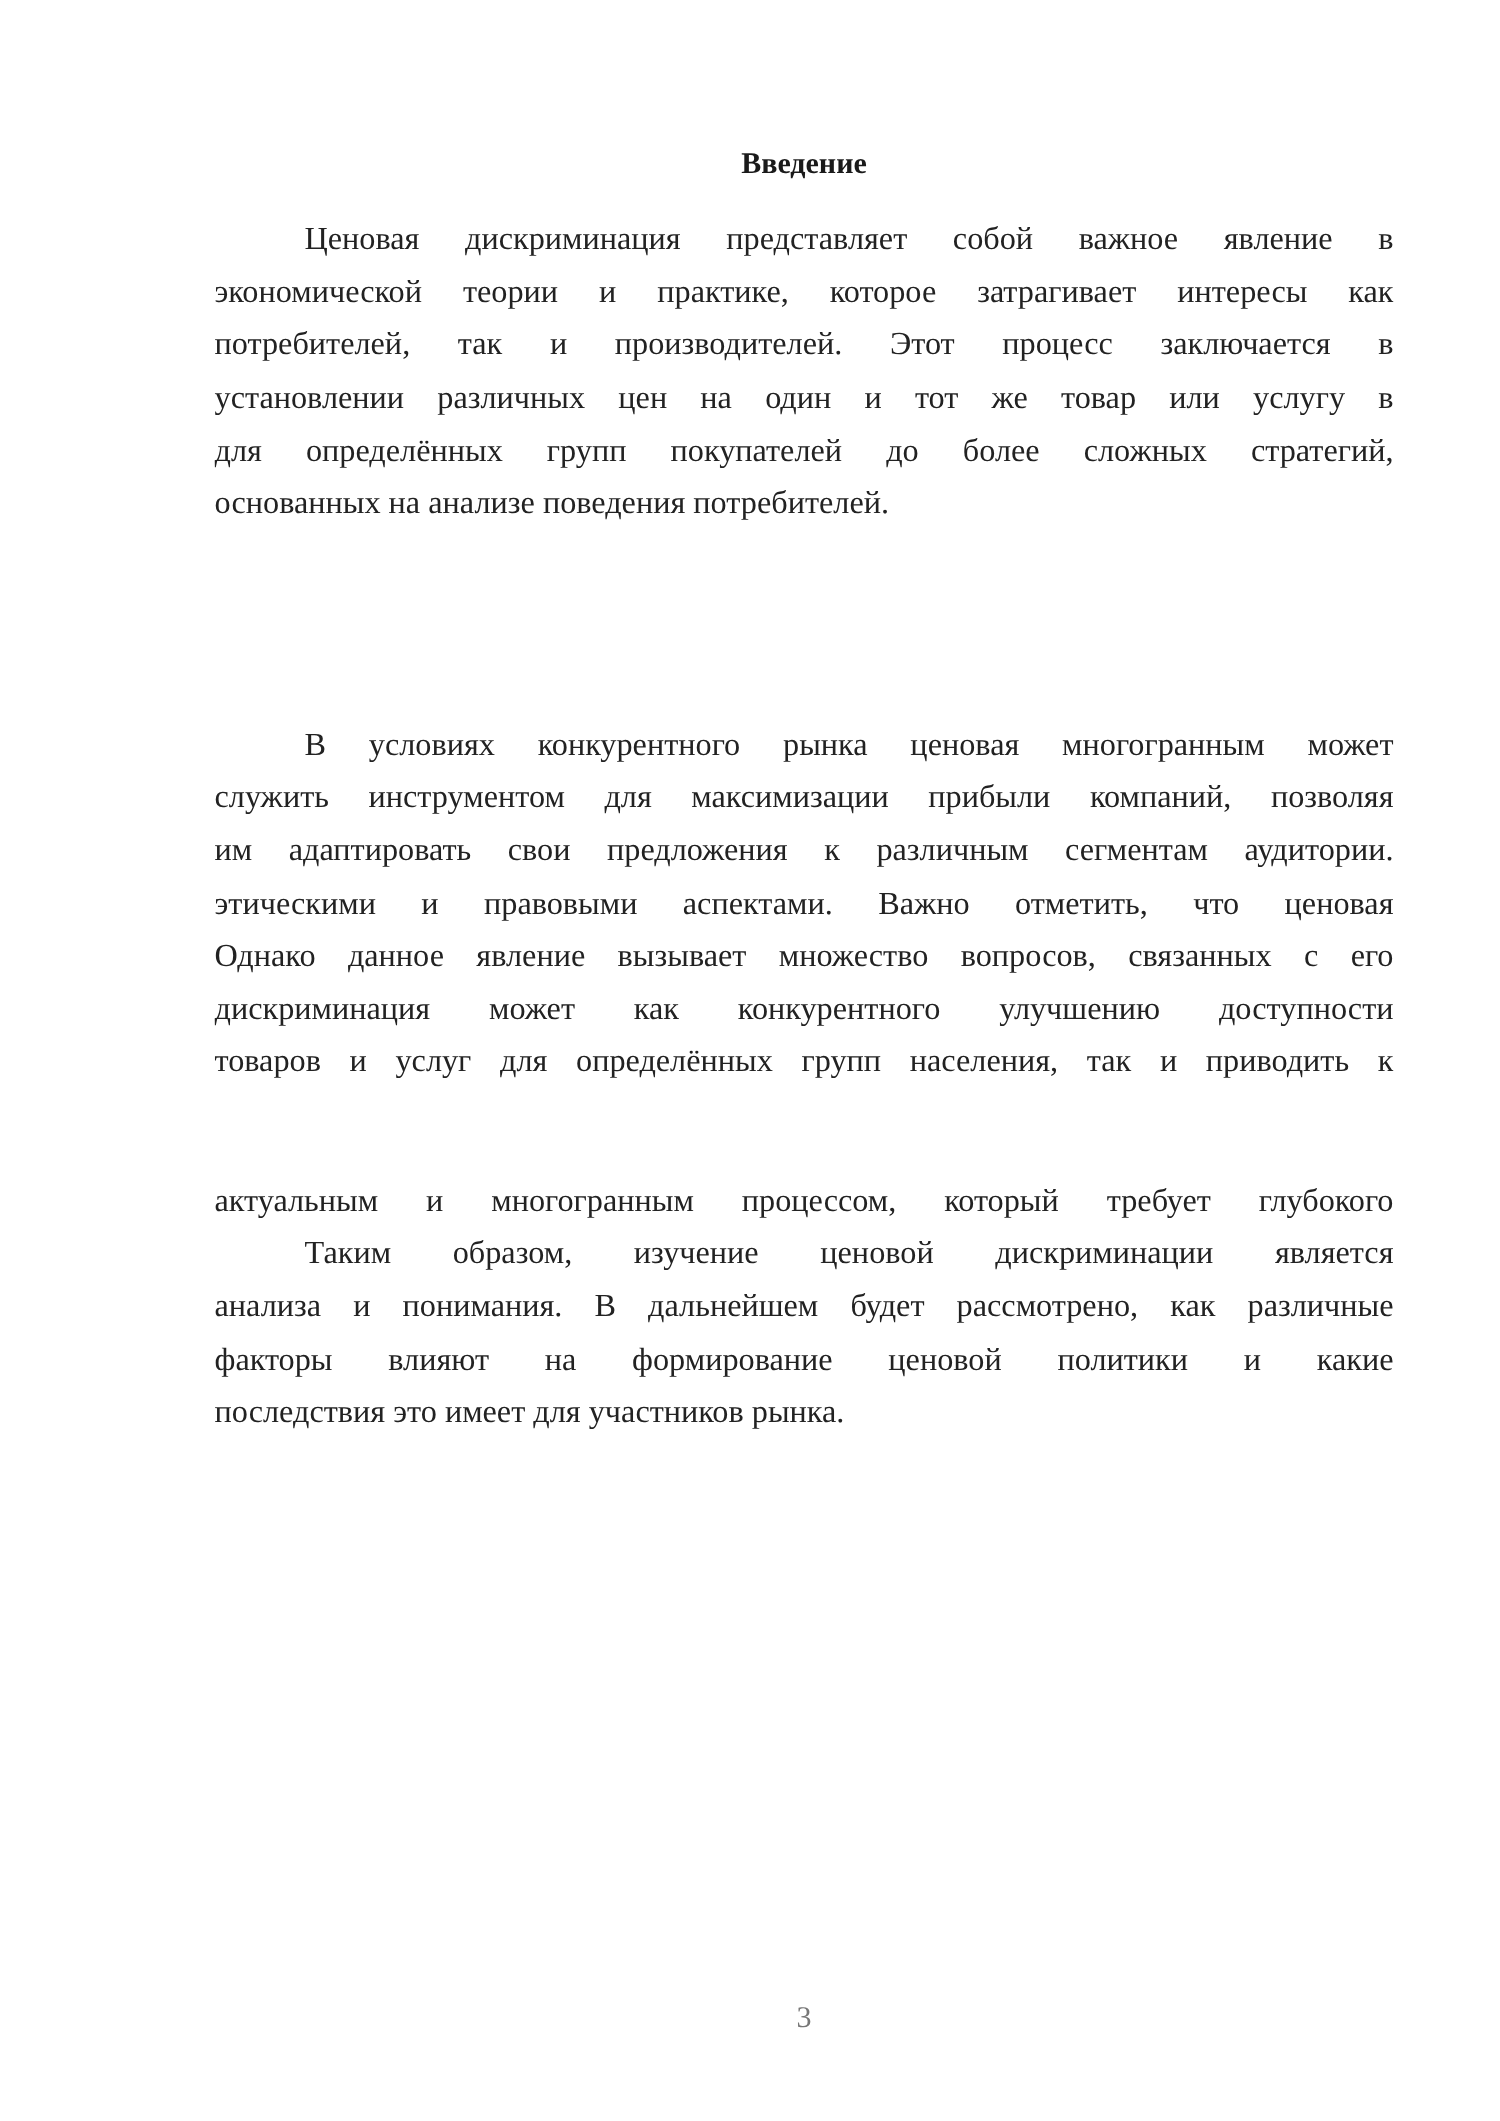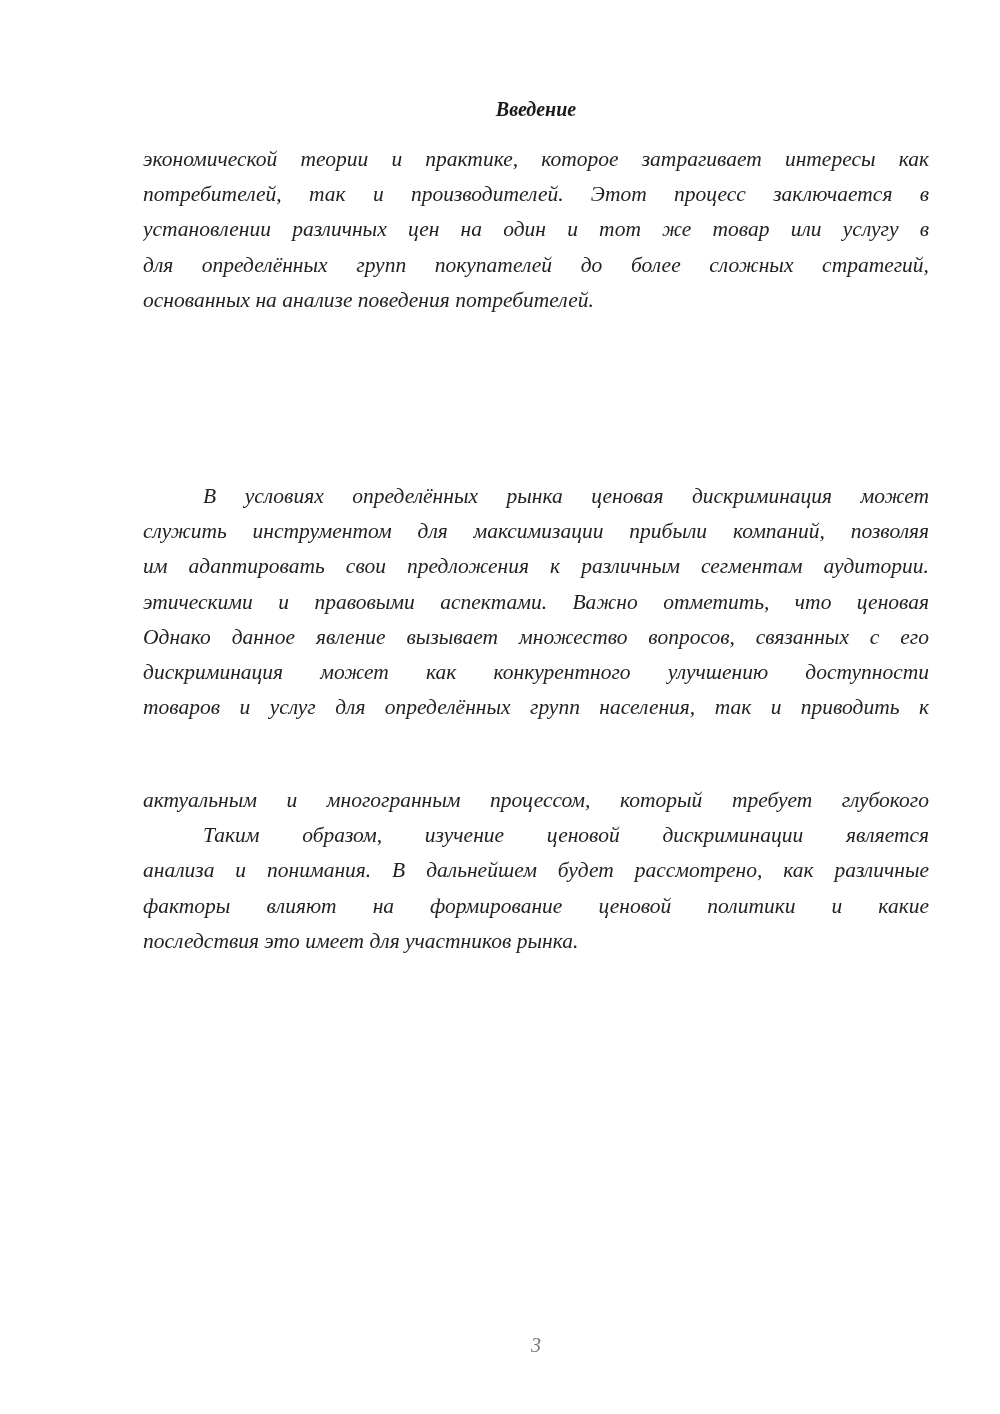--- a/index.html
+++ b/index.html
@@ -1,17 +1,17 @@
 <!DOCTYPE html>
 <html><head>
 <meta charset="utf-8">
 <style>
   html, body { margin: 0; padding: 0; background: #ffffff; }
   body { width: 1000px; height: 1414px; position: relative; overflow: hidden; }
-  .page { position: absolute; left: 0; top: 0; width: 1000px; height: 1036px; background: #fff; font-style: italic; }
+  .page { position: absolute; left: 0; top: 0; width: 1000px; height: 1036px; background: #fff; }
   .title {
     position: absolute; left: 0; top: 98px; width: 1072px;
     text-align: center; font-family: "Liberation Serif", serif;
     font-weight: bold; font-size: 20px; color: #1a1a1a;
   }
   .para { position: absolute; left: 143px; width: 786px; }
   .line {
     font-family: "Liberation Serif", serif; font-size: 21.5px; color: #222;
     height: 35.2px; line-height: 35.2px; white-space: nowrap;
     text-align: justify; text-align-last: justify; overflow: hidden;
@@ -26,29 +26,30 @@
     font-family: "Liberation Serif", serif; font-size: 20px; color: #777;
   }
 </style>
 </head>
 <body>
 
 <div class="page">
   <div class="title">Введение</div>
 
   <div class="para" id="p1">
+    <div class="line first">Ценовая дискриминация представляет собой важное явление в</div>
     <div class="line">экономической теории и практике, которое затрагивает интересы как</div>
     <div class="line">потребителей, так и производителей. Этот процесс заключается в</div>
     <div class="line">установлении различных цен на один и тот же товар или услугу в</div>
     <div class="line">для определённых групп покупателей до более сложных стратегий,</div>
     <div class="line last">основанных на анализе поведения потребителей.</div>
   </div>
 
   <div class="para" id="p2">
-    <div class="line first">В условиях определённых рынка ценовая дискриминация может</div>
+    <div class="line first">В условиях конкурентного рынка ценовая многогранным может</div>
     <div class="line">служить инструментом для максимизации прибыли компаний, позволяя</div>
     <div class="line">им адаптировать свои предложения к различным сегментам аудитории.</div>
     <div class="line">этическими и правовыми аспектами. Важно отметить, что ценовая</div>
     <div class="line">Однако данное явление вызывает множество вопросов, связанных с его</div>
     <div class="line">дискриминация может как конкурентного улучшению доступности</div>
     <div class="line">товаров и услуг для определённых групп населения, так и приводить к</div>
   </div>
 
   <div class="para" id="p3">
     <div class="line">актуальным и многогранным процессом, который требует глубокого</div>

